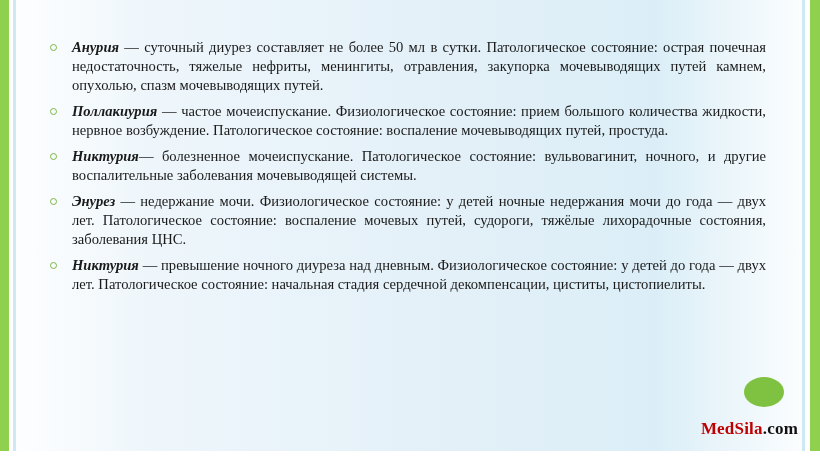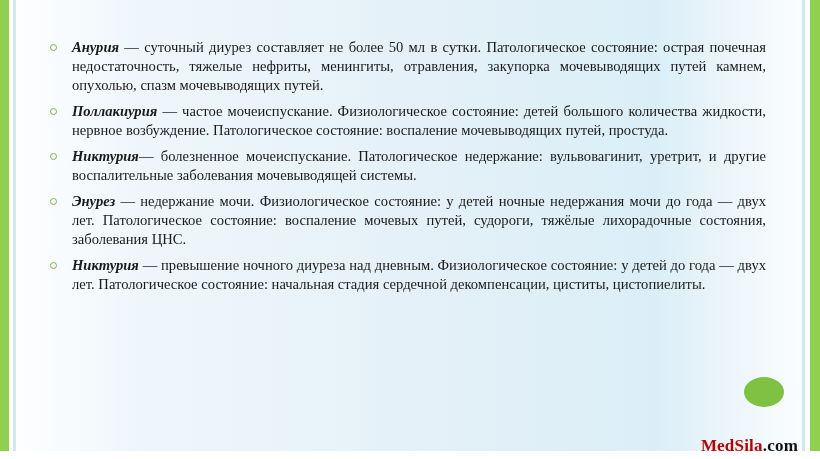--- a/index.html
+++ b/index.html
@@ -122,21 +122,21 @@
   .term {
     font-style: italic;
     font-weight: bold;
   }
   .body-text {
     font-style: normal;
   }
   .watermark {
     position: absolute;
     right: 22px;
-    bottom: 3px;
+    bottom: 20px;
     font-family: "Liberation Serif", serif;
     font-size: 17px;
     font-weight: bold;
     letter-spacing: 0.2px;
   }
   .wm-red { color: #c00000; }
   .wm-black { color: #111111; }
 </style>
 </head>
 <body>
@@ -158,26 +158,26 @@
   <div class="content">
     <ul class="bullets">
 
       <li>
         <span class="marker"></span>
         <span class="term">Анурия</span><span class="body-text"> — суточный диурез составляет не более 50 мл в сутки. Патологическое состояние: острая почечная недостаточность, тяжелые нефриты, менингиты, отравления, закупорка мочевыводящих путей камнем, опухолью, спазм мочевыводящих путей.</span>
       </li>
 
       <li>
         <span class="marker"></span>
-        <span class="term">Поллакиурия</span><span class="body-text"> — частое мочеиспускание. Физиологическое состояние: детей большого количества жидкости, нервное возбуждение. Патологическое состояние: воспаление мочевыводящих путей, простуда.</span>
+        <span class="term">Поллакиурия</span><span class="body-text"> — частое мочеиспускание. Физиологическое состояние: прием большого количества жидкости, нервное возбуждение. Патологическое состояние: воспаление мочевыводящих путей, простуда.</span>
       </li>
 
       <li>
         <span class="marker"></span>
-        <span class="term">Никтурия</span><span class="body-text">— болезненное мочеиспускание. Патологическое недержание: вульвовагинит, уретрит, и другие воспалительные заболевания мочевыводящей системы.</span>
+        <span class="term">Никтурия</span><span class="body-text">— болезненное мочеиспускание. Патологическое состояние: вульвовагинит, ночного, и другие воспалительные заболевания мочевыводящей системы.</span>
       </li>
 
       <li>
         <span class="marker"></span>
         <span class="term">Энурез</span><span class="body-text"> — недержание мочи. Физиологическое состояние: у детей ночные недержания мочи до года — двух лет. Патологическое состояние: воспаление мочевых путей, судороги, тяжёлые лихорадочные состояния, заболевания ЦНС.</span>
       </li>
 
       <li>
         <span class="marker"></span>
         <span class="term">Никтурия</span><span class="body-text"> — превышение ночного диуреза над дневным. Физиологическое состояние: у детей до года — двух лет. Патологическое состояние: начальная стадия сердечной декомпенсации, циститы, цистопиелиты.</span>

